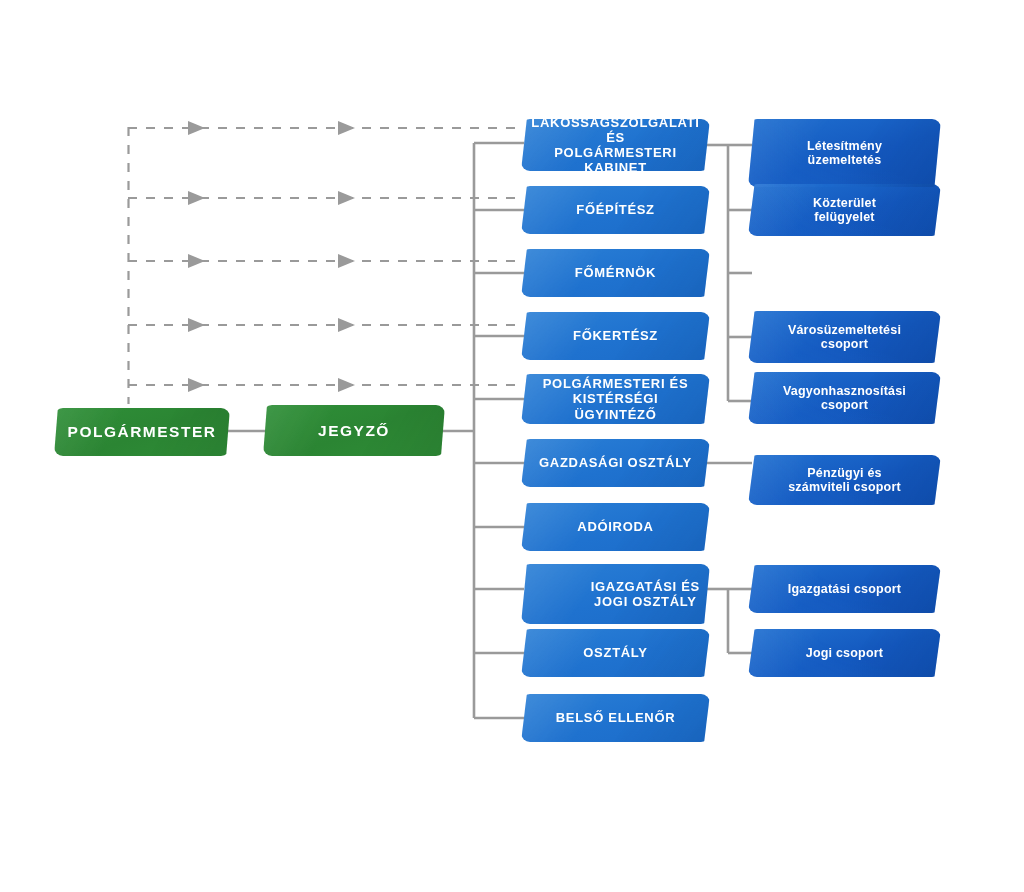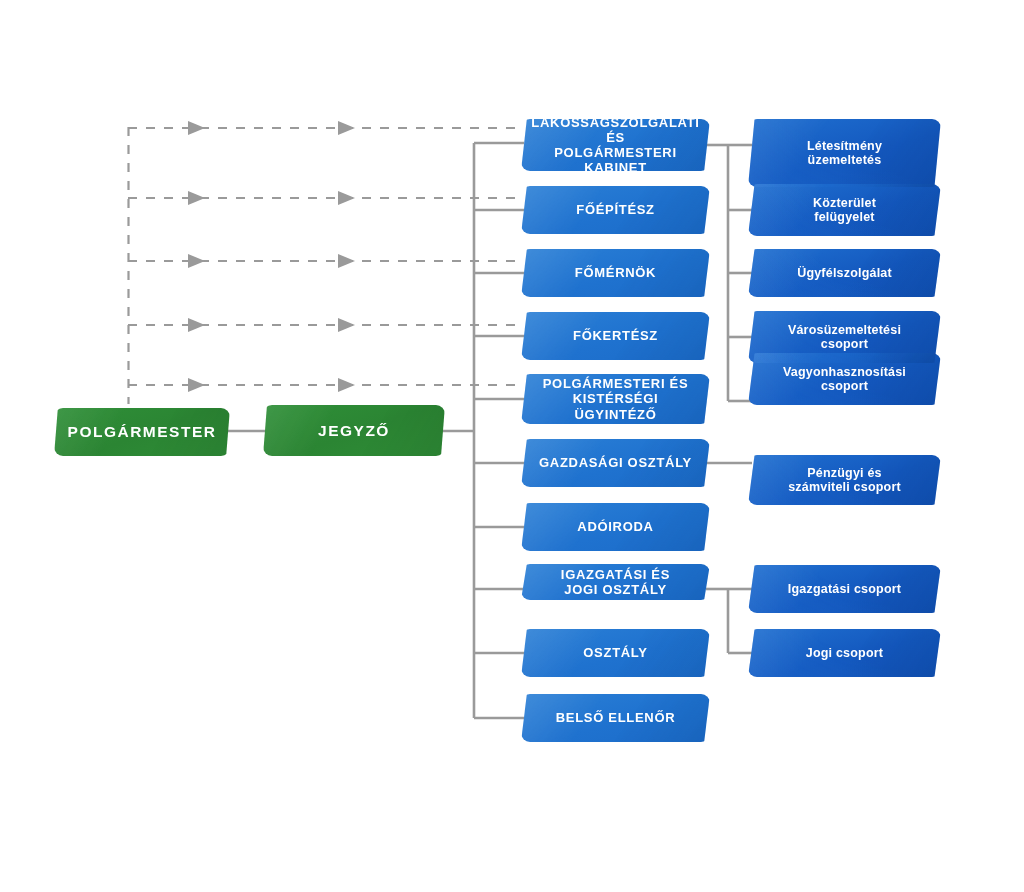--- a/index.html
+++ b/index.html
@@ -191,47 +191,44 @@
   <div class="node blue" style="left:521px;top:374px;width:189px;height:50px;">
     <span class="lbl">POLGÁRMESTERI ÉS
 KISTÉRSÉGI ÜGYINTÉZŐ</span>
   </div>
   <div class="node blue" style="left:521px;top:439px;width:189px;height:48px;">
     <span class="lbl">GAZDASÁGI OSZTÁLY</span>
   </div>
   <div class="node blue" style="left:521px;top:503px;width:189px;height:48px;">
     <span class="lbl">ADÓIRODA</span>
   </div>
-  <div class="node blue" style="left:521px;top:564px;width:189px;height:36px;">
+  <div class="node blue" style="left:521px;top:564px;width:189px;height:60px;justify-content:flex-end;">
     <span class="lbl">IGAZGATÁSI ÉS
 JOGI OSZTÁLY</span>
   </div>
   <div class="node blue" style="left:521px;top:629px;width:189px;height:48px;">
     <span class="lbl">OSZTÁLY</span>
   </div>
   <div class="node blue" style="left:521px;top:694px;width:189px;height:48px;">
     <span class="lbl">BELSŐ ELLENŐR</span>
   </div>
 
   <div class="node blue-dark" style="left:748px;top:119px;width:193px;height:68px;">
     <span class="lbl">Létesítmény
 üzemeltetés</span>
   </div>
   <div class="node blue-dark" style="left:748px;top:184px;width:193px;height:52px;">
     <span class="lbl">Közterület
 felügyelet</span>
   </div>
-  <div class="node blue-dark" style="left:748px;top:249px;width:193px;height:48px;">
-    <span class="lbl">Ügyfélszolgálat</span>
-  </div>
   <div class="node blue-dark" style="left:748px;top:311px;width:193px;height:52px;">
     <span class="lbl">Városüzemeltetési
 csoport</span>
   </div>
-  <div class="node blue-dark" style="left:748px;top:353px;width:193px;height:52px;">
+  <div class="node blue-dark" style="left:748px;top:372px;width:193px;height:52px;">
     <span class="lbl">Vagyonhasznosítási
 csoport</span>
   </div>
   <div class="node blue-dark" style="left:748px;top:439px;width:193px;height:50px;margin-top:16px;">
     <span class="lbl">Pénzügyi és
 számviteli csoport</span>
   </div>
   <div class="node blue-dark" style="left:748px;top:565px;width:193px;height:48px;">
     <span class="lbl">Igazgatási csoport</span>
   </div>

